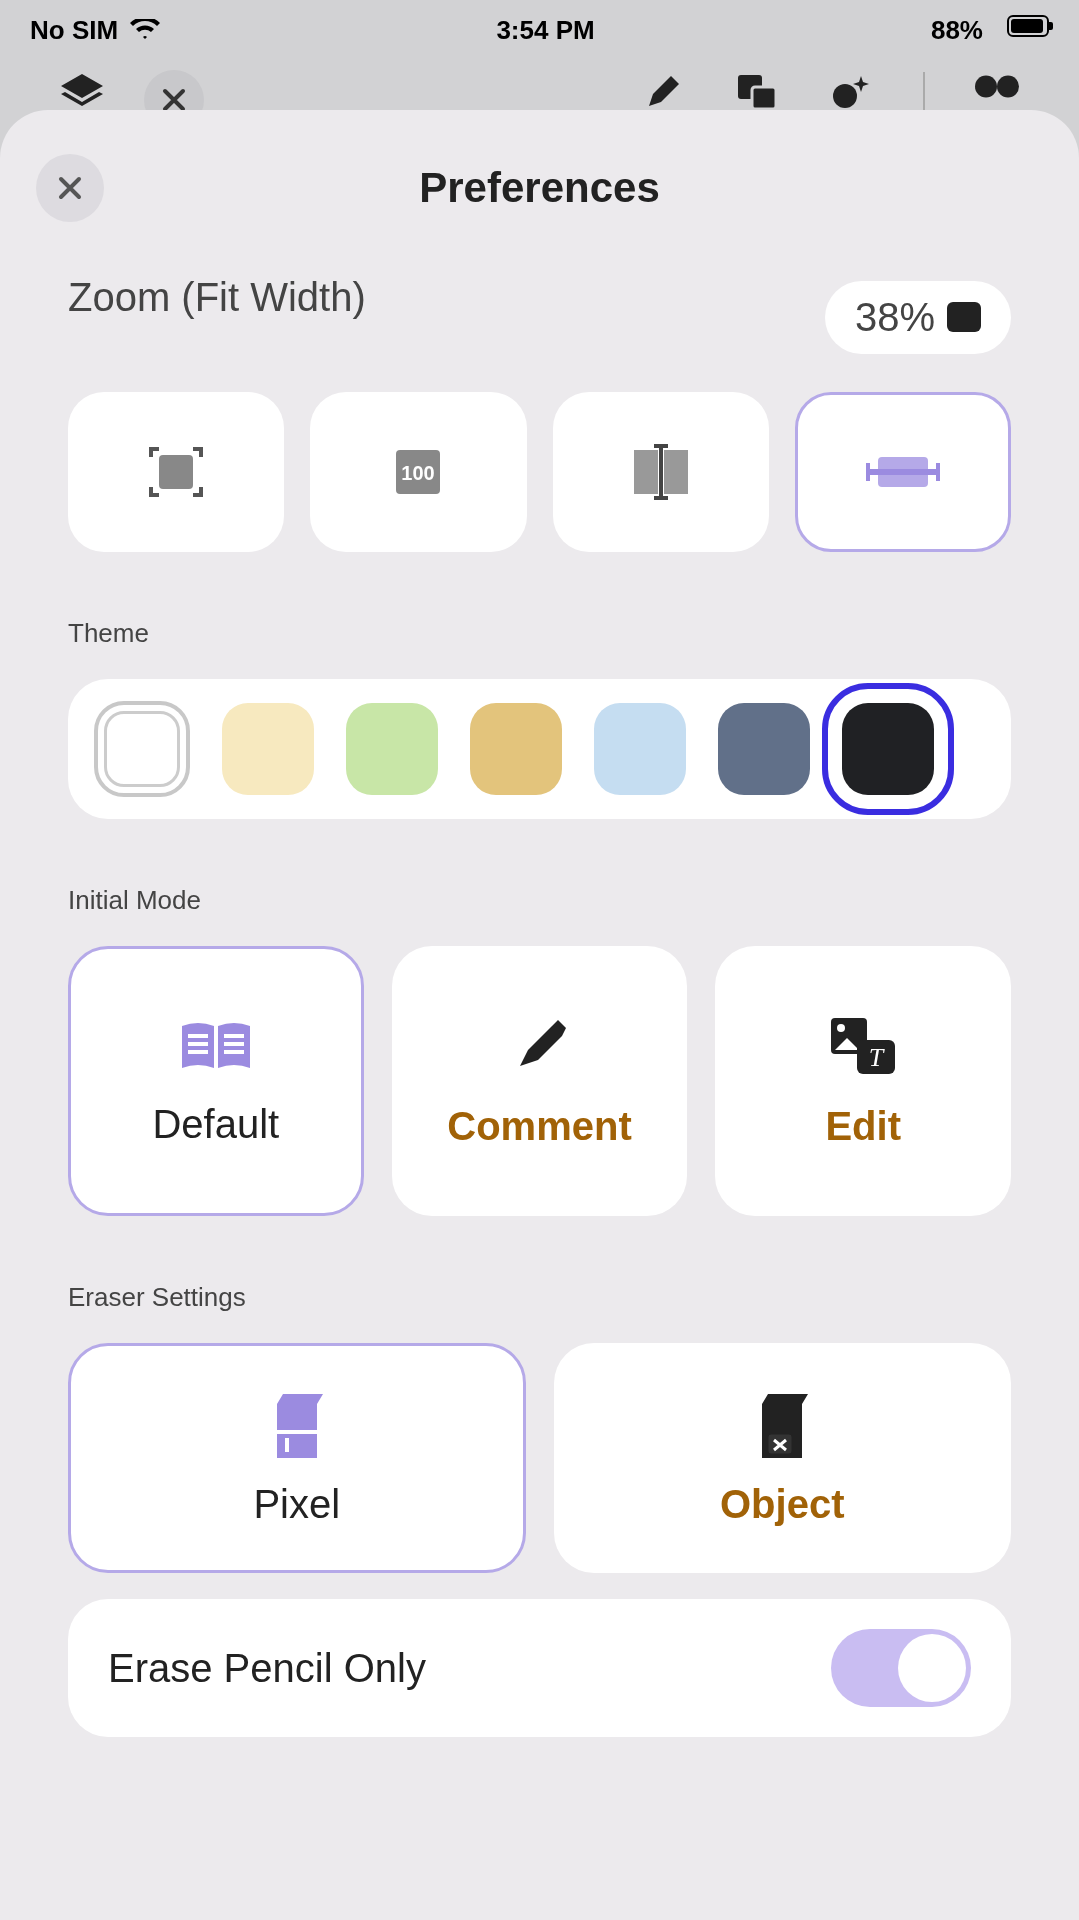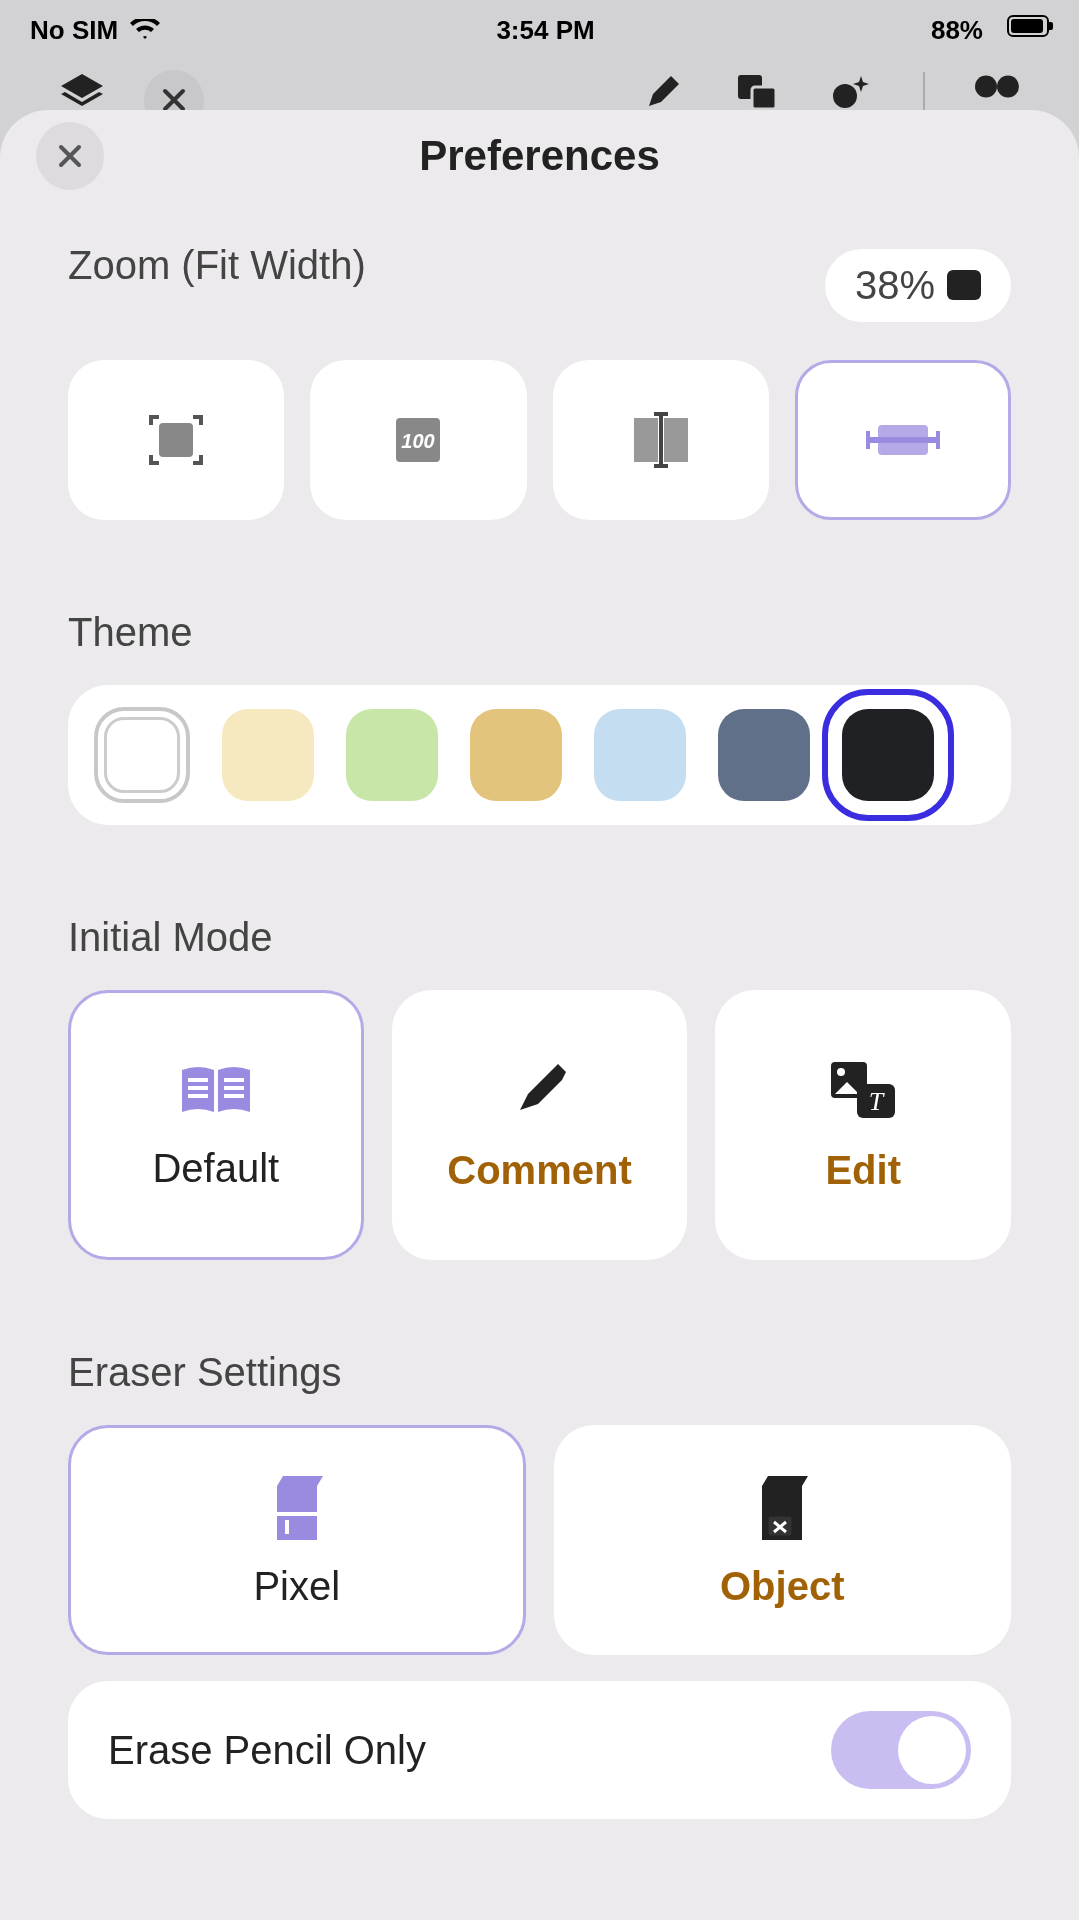--- a/index.html
+++ b/index.html
@@ -41,21 +41,21 @@
   position:absolute;
   left:0; right:0; bottom:0;
   top: 110px;
   background:#eceaed;
   border-radius: 48px 48px 0 0;
   padding: 0;
 }
 .sheet-header {
   display:flex;
   align-items:center;
-  padding: 12px 36px 10px;
+  padding: 44px 36px 10px;
 }
 .close-btn {
   width:68px; height:68px; border-radius:50%;
   background:#dddbe0; display:flex; align-items:center; justify-content:center;
   margin-right: auto;
 }
 .sheet-title {
   position:absolute;
   left:0; right:0;
   text-align:center;
@@ -72,31 +72,31 @@
   height:90px;
 }
 .zoom-label { font-size:40px; font-weight:500; color:#444; white-space:nowrap; position:relative; top:-20px;}
 .zoom-pill {
   background:#fff; border-radius:40px; padding:14px 30px;
   display:flex; align-items:center; gap:12px;
   font-size:40px; font-weight:500; color:#444;
 }
 .zoom-pill .sq { width:34px; height:30px; background:#222; border-radius:6px;}
 .option-grid {
-  display:flex; gap:26px; margin-top:30px;font-style:italic;
+  display:flex; gap:26px; margin-top:30px;
 }
 .option-card {
   flex:1; height:160px; background:#fff; border-radius:36px;
   display:flex; align-items:center; justify-content:center;
   border: 3px solid transparent;
 }
 .option-card.selected { border-color:#b5a9e8; }
 .section-title {
-  font-size:40px; font-weight:500; color:#444;
-  margin-top: 90px;
+  font-size:26px; font-weight:500; color:#444;
+  margin-top: 66px;
 }
 .theme-bar {
   background:#fff; border-radius:40px; margin-top:30px;
   padding: 22px 26px;
   display:flex; gap:32px; align-items:center;
 }
 .swatch {
   width:92px; height:92px; border-radius:26px;
 }
 .swatch-frame { border:4px solid #c8c8c8; border-radius:30px; padding:6px; width:96px; height:96px;}

